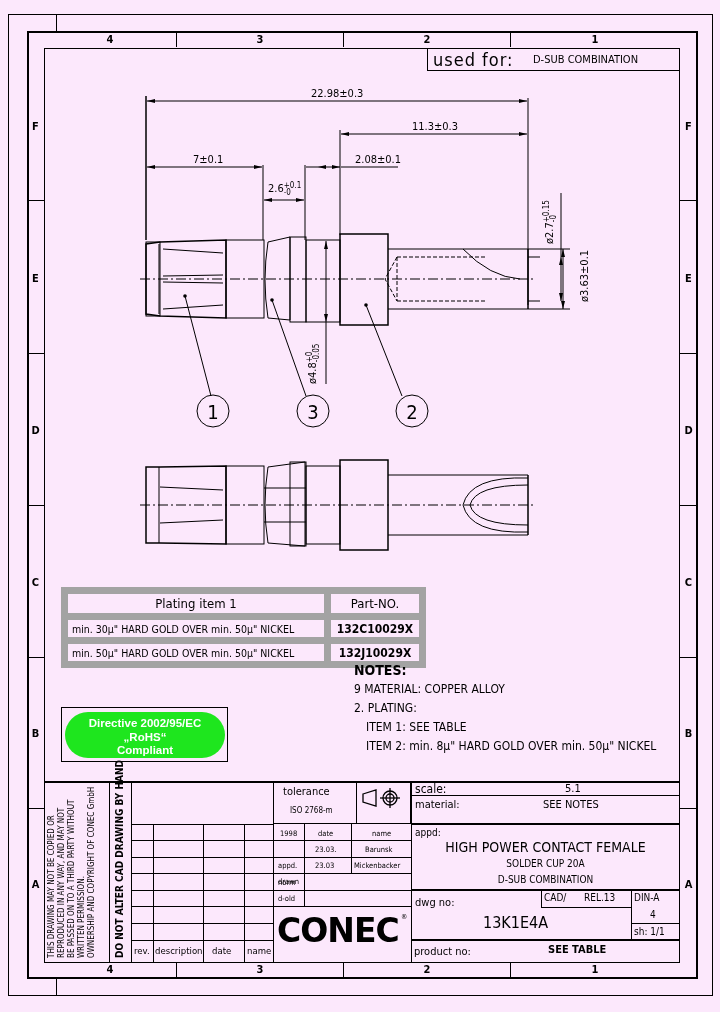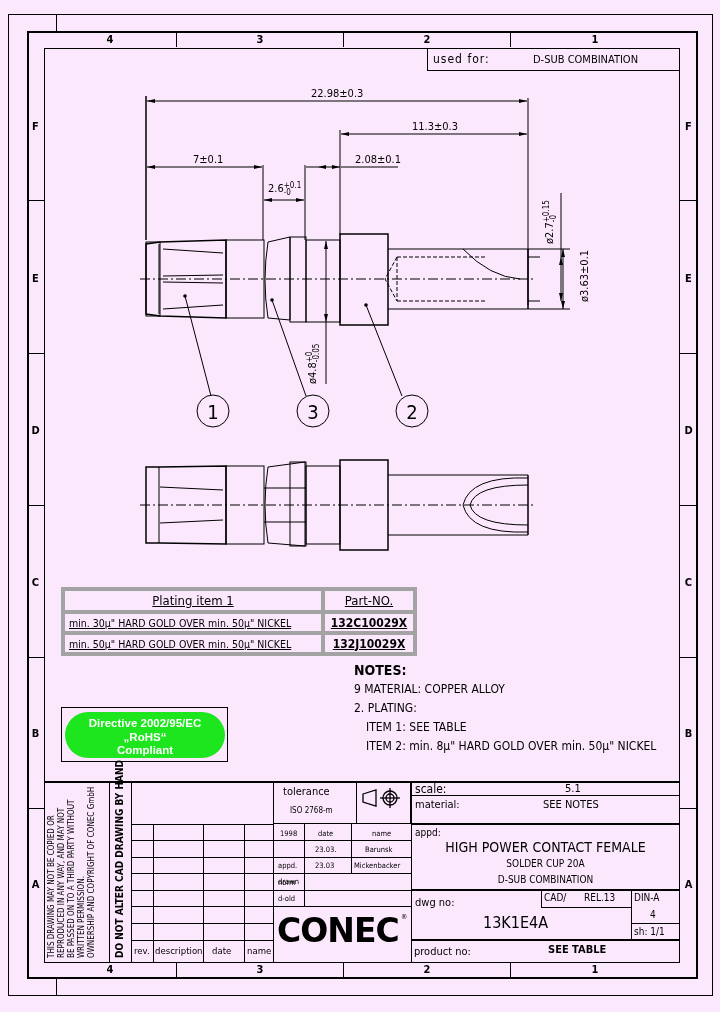--- a/index.html
+++ b/index.html
@@ -11,26 +11,26 @@
   .frame{left:27px;top:31px;width:671px;height:948px;border:2px solid #000;box-sizing:border-box;}
   .inner{left:44px;top:48px;width:636px;height:915px;border:1px solid #000;box-sizing:border-box;}
   .zone{position:absolute;font-size:11px;font-weight:bold;text-align:center;}
   .zt{top:33px;height:14px;line-height:14px;}
   .zb{top:963px;height:14px;line-height:14px;}
   .zl{left:28px;width:15px;}
   .zr{left:680px;width:17px;}
   .vsep{position:absolute;width:1px;background:#000;}
   .hsep{position:absolute;height:1px;background:#000;}
   .usedfor{left:427px;top:48px;width:253px;height:23px;border-left:1px solid #000;border-bottom:1px solid #000;box-sizing:border-box;display:flex;align-items:center;}
-  .usedfor .lbl{font-size:12px;padding-left:5px;width:100px;letter-spacing:1px;}
+  .usedfor .lbl{font-size:18px;padding-left:5px;width:100px;letter-spacing:1px;}
   .usedfor .val{font-size:11px;}
   .dim{font-size:11px;position:absolute;white-space:nowrap;}
   .vtext{position:absolute;transform-origin:left top;transform:rotate(-90deg);white-space:nowrap;font-size:11px;}
   table.plating{position:absolute;left:61px;top:587px;border-collapse:collapse;border:1.5px solid #000;}
-  table.plating td, table.plating th{border:4px solid #a3a3a3;padding:0 4px;height:17px;white-space:nowrap;text-decoration:underline;}
+  table.plating td, table.plating th{border:7px solid #a3a3a3;padding:0 4px;height:17px;white-space:nowrap;}
   table.plating th{font-size:13px;font-weight:normal;height:19px;}
   table.plating td.desc{font-size:10.5px;}
   table.plating td.pn{font-size:12px;font-weight:bold;text-align:center;}
   .notes{left:354px;top:661px;font-size:12px;line-height:19px;}
   .notes .hd{font-size:14px;font-weight:bold;}
   .notes .ind{padding-left:12px;}
   .rohs-box{left:61px;top:707px;width:167px;height:55px;border:1px solid #000;box-sizing:border-box;background:#fce8fc;}
   .rohs{position:absolute;left:3px;top:4px;width:160px;height:46px;border-radius:23px;background:#1ee61e;color:#fff;font-family:"Liberation Sans",sans-serif;font-weight:bold;font-size:11.5px;line-height:13.5px;text-align:center;padding-top:5px;box-sizing:border-box;}
   .tb{position:absolute;border:1px solid #000;box-sizing:border-box;}
   .cell{position:absolute;font-size:10px;white-space:nowrap;}

